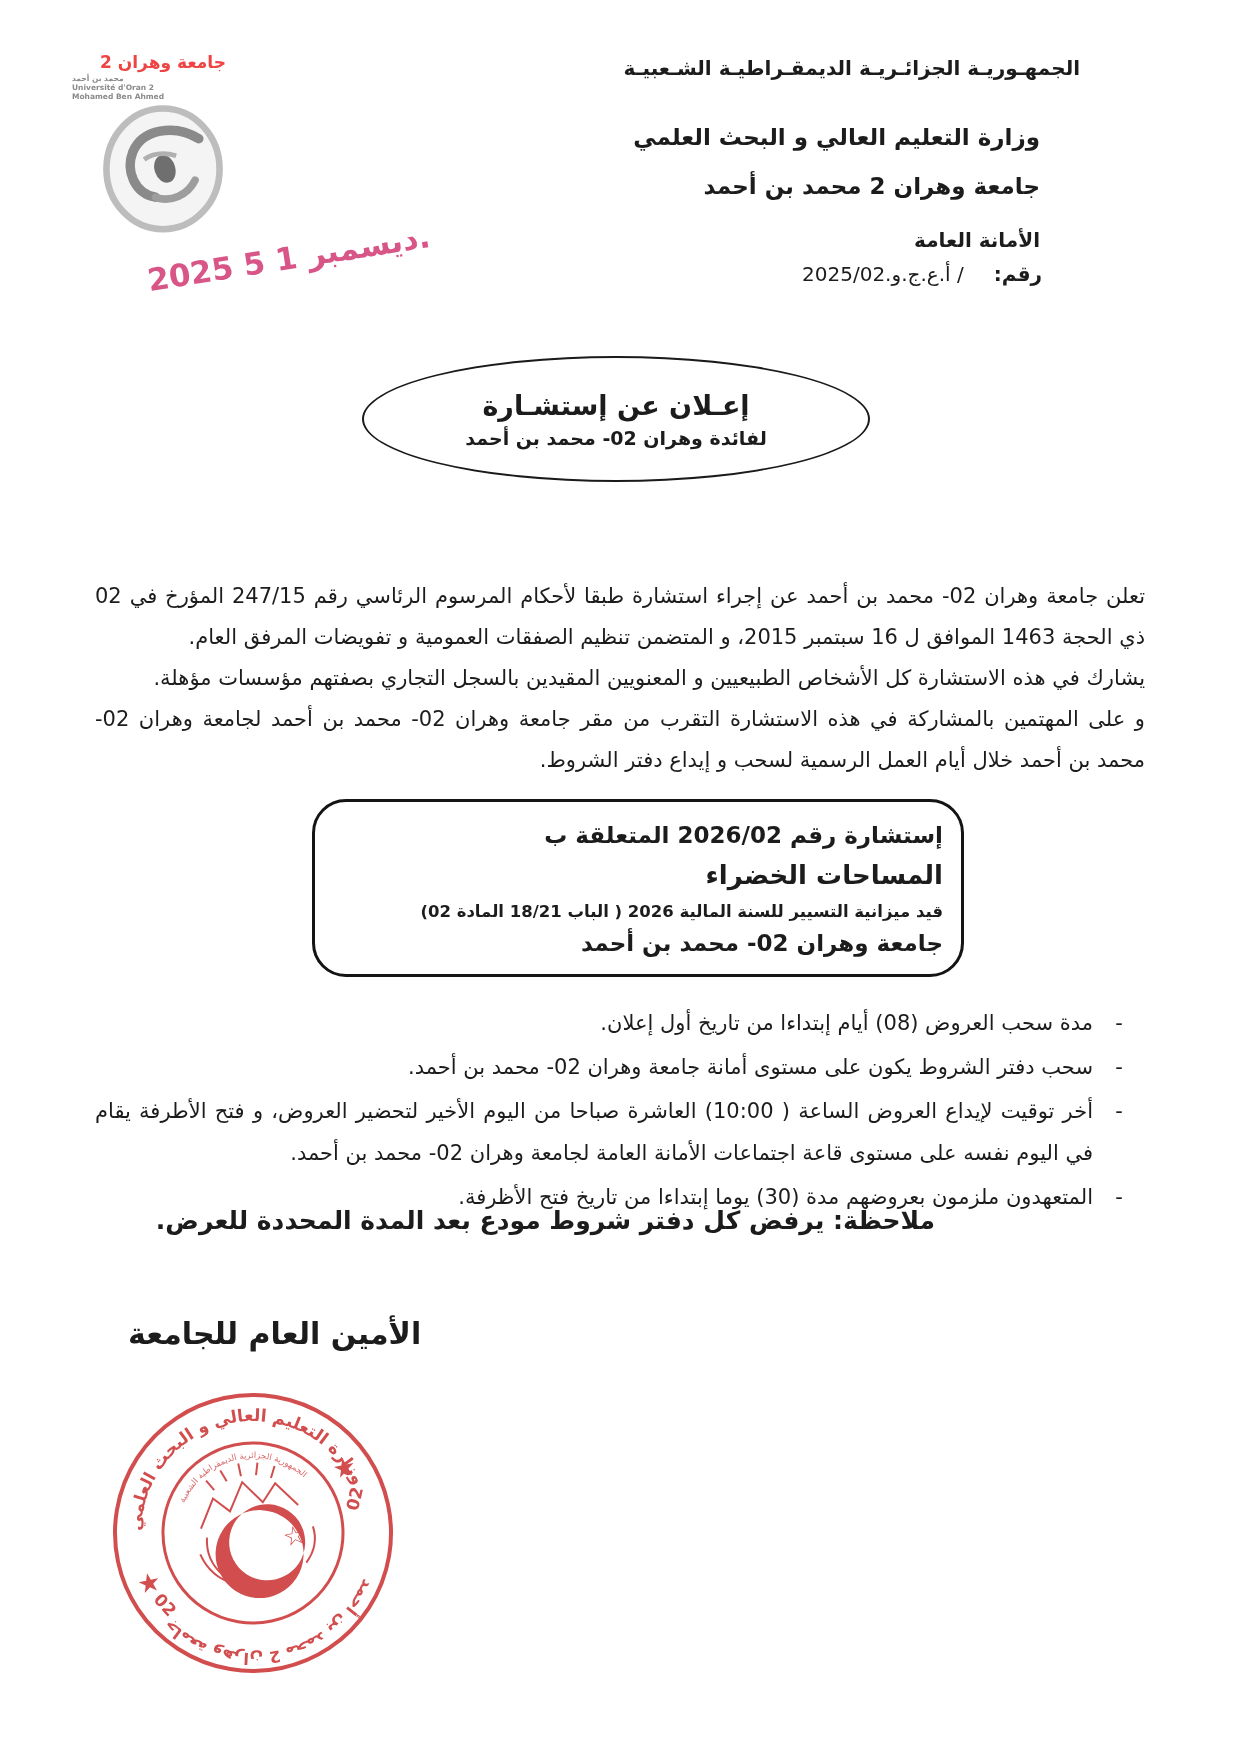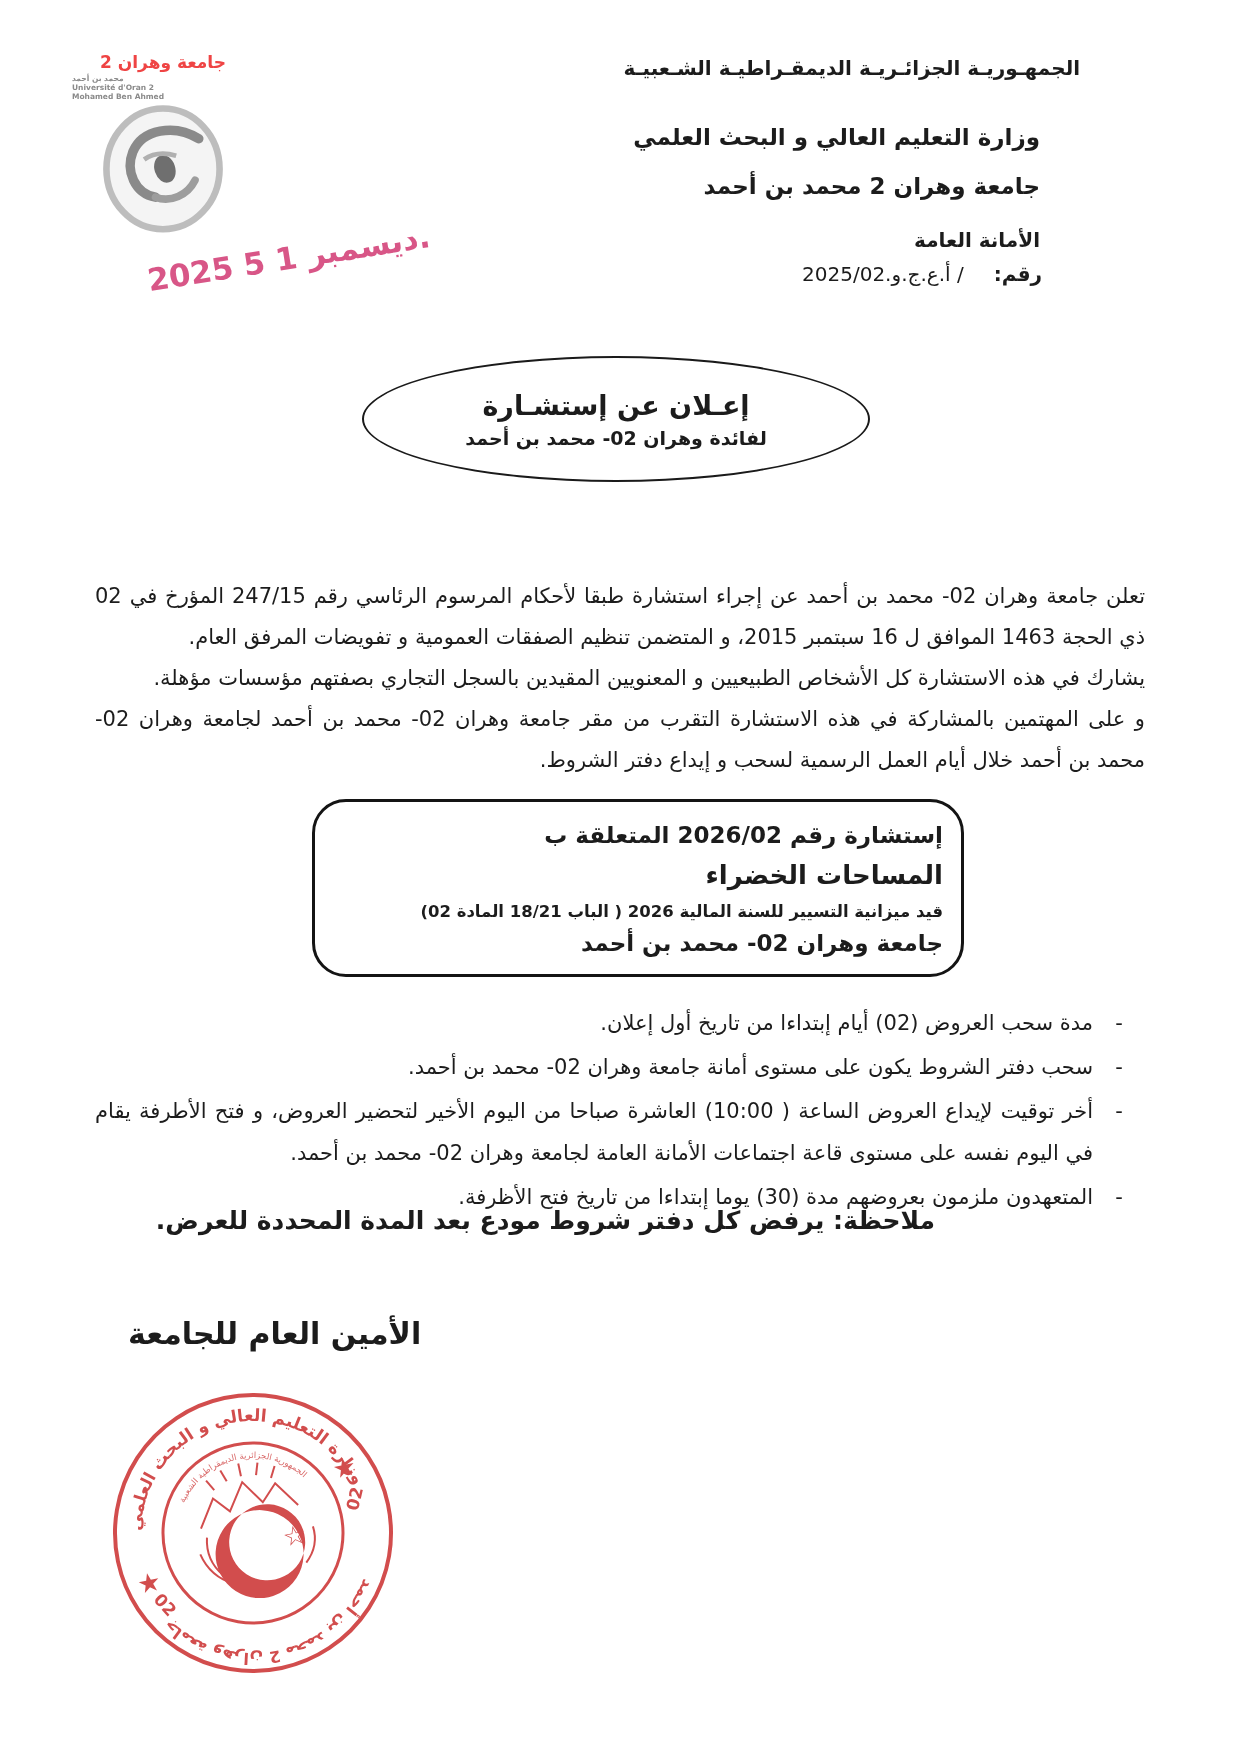--- a/index.html
+++ b/index.html
@@ -129,21 +129,21 @@
   <div class="consultbox">
     <div class="box-l1">إستشارة رقم 2026/02 المتعلقة ب</div>
     <div class="box-l2">المساحات الخضراء</div>
     <div class="box-l3">قيد ميزانية التسيير للسنة المالية 2026 ( الباب 18/21 المادة 02)</div>
     <div class="box-l4">جامعة وهران 02- محمد بن أحمد</div>
   </div>
 
   <div class="terms">
     <div class="term">
       <span class="dash">-</span>
-      <span class="txt">مدة سحب العروض (02) أيام إبتداءا من تاريخ أول إعلان.</span>
+      <span class="txt">مدة سحب العروض (08) أيام إبتداءا من تاريخ أول إعلان.</span>
     </div>
     <div class="term">
       <span class="dash">-</span>
       <span class="txt">سحب دفتر الشروط يكون على مستوى أمانة جامعة وهران 02- محمد بن أحمد.</span>
     </div>
     <div class="term">
       <span class="dash">-</span>
       <span class="txt">أخر توقيت لإيداع العروض الساعة ( 10:00) العاشرة صباحا من اليوم الأخير لتحضير العروض،  و فتح الأطرفة يقام في اليوم نفسه على مستوى قاعة اجتماعات الأمانة العامة لجامعة وهران 02- محمد بن أحمد.</span>
     </div>
     <div class="term">

